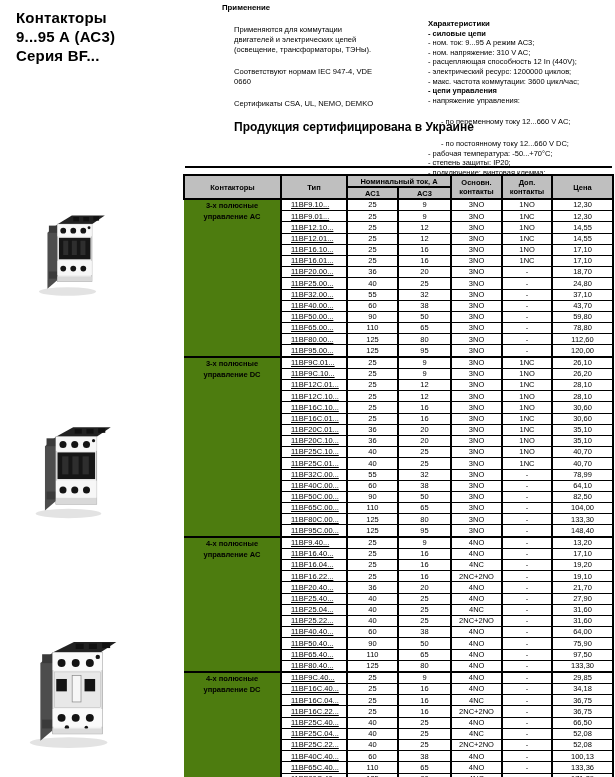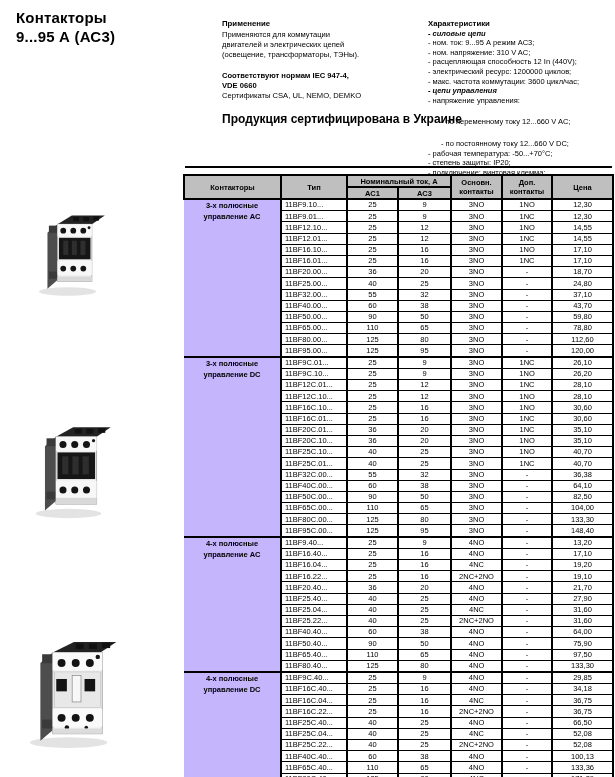--- a/index.html
+++ b/index.html
@@ -4,28 +4,28 @@
 <style>
   html,body{margin:0;padding:0;}
   body{
     width:615px;height:777px;position:relative;background:#fff;color:#000;
     font-family:"Liberation Sans", sans-serif;
     -webkit-font-smoothing:antialiased;overflow:hidden;
   }
   
   .title-block{position:absolute;left:16px;top:8px;width:200px;
     font-size:15px;font-weight:bold;line-height:19px;letter-spacing:.2px;}
-  .app-block{position:absolute;left:222px;top:19px;width:195px;font-size:7.6px;line-height:10px;}
+  .app-block{position:absolute;left:222px;top:3px;width:195px;font-size:7.6px;line-height:10px;}
   .app-block .h{font-weight:bold;font-size:7.8px;margin-bottom:1px;}
-  .app-block p{margin:0;width:142px;}
-  .app-block .gap{margin-top:11px;font-weight:bold;}
+  .app-block p{margin:12px;width:142px;}
+  .app-block .gap{margin-top:11px;}
   .app-block .certified{font-weight:bold;white-space:nowrap;width:auto;margin-top:13px;font-size:12px;}
   .char-block{position:absolute;left:428px;top:7px;width:187px;font-size:7.5px;line-height:9.6px;}
   .char-block .h{font-weight:bold;font-size:7.8px;margin-top:12px;}
-  .char-item.bold{font-weight:bold;font-style:italic;}
+  .char-item.bold{font-weight:bold;}
   .char-item.ind{padding-left:13px;margin-top:12px;}
   
   .photo{position:absolute;}
   .photo1{left:36px;top:206px;width:86px;height:98px;}
   .photo2{left:34px;top:416px;width:94px;height:112px;}
   .photo3{left:28px;top:633px;width:106px;height:122px;}
   .photo svg{width:100%;height:100%;display:block;}
   
   .rule{position:absolute;left:185px;top:166px;width:427px;height:2px;background:#000;}
   
@@ -36,33 +36,34 @@
   }
   table.price th{
     background:#bfbfbf;font-weight:bold;border:2px solid #000;
     padding:0;text-align:center;font-size:7.5px;height:10px;white-space:pre-line;line-height:9px;
   }
   table.price thead tr.sub th{border-top-width:1px;}
   table.price td{
     border:1px solid #000;border-left-width:2px;border-right-width:2px;
     padding:0;height:10.2px;text-align:center;overflow:hidden;white-space:nowrap;
   }
-  table.price td.type{text-align:left;padding-left:3px;}
+  table.price td.type{text-align:left;padding-left:9px;text-decoration:underline;}
   table.price td.group-label{
     border:none;border-right:2px solid #000;border-top:2px solid #000;
-    vertical-align:top;font-weight:bold;text-align:center;line-height:11px;background:#c4b5fd;
+    vertical-align:top;font-weight:bold;text-align:center;line-height:11px;background:#4d7c0f;
   }
   table.price tr.group-end td{border-bottom-width:2px;}
 </style>
 </head>
 <body>
 
 <div class="title-block">
   <div>Контакторы</div>
   <div>9...95 А (АС3)</div>
+  <div>Серия BF...</div>
 </div>
 
 <div class="app-block">
   <div class="h">Применение</div>
   <p>Применяются для коммутации двигателей и электрических цепей (освещение, трансформаторы, ТЭНы).</p>
   <p class="gap">Соответствуют нормам IEC 947-4, VDE 0660</p>
   <p>Сертификаты CSA, UL, NEMO, DEMKO</p>
   <p class="certified">Продукция сертифицирована в Украине</p>
 </div>
 
@@ -400,21 +401,21 @@
         <td>3NO</td>
         <td>1NC</td>
         <td>40,70</td>
       </tr>
       <tr>
         <td class="type">11BF32C.00...</td>
         <td>55</td>
         <td>32</td>
         <td>3NO</td>
         <td>-</td>
-        <td>36,38</td>
+        <td>78,99</td>
       </tr>
       <tr>
         <td class="type">11BF40C.00...</td>
         <td>60</td>
         <td>38</td>
         <td>3NO</td>
         <td>-</td>
         <td>64,10</td>
       </tr>
       <tr>

